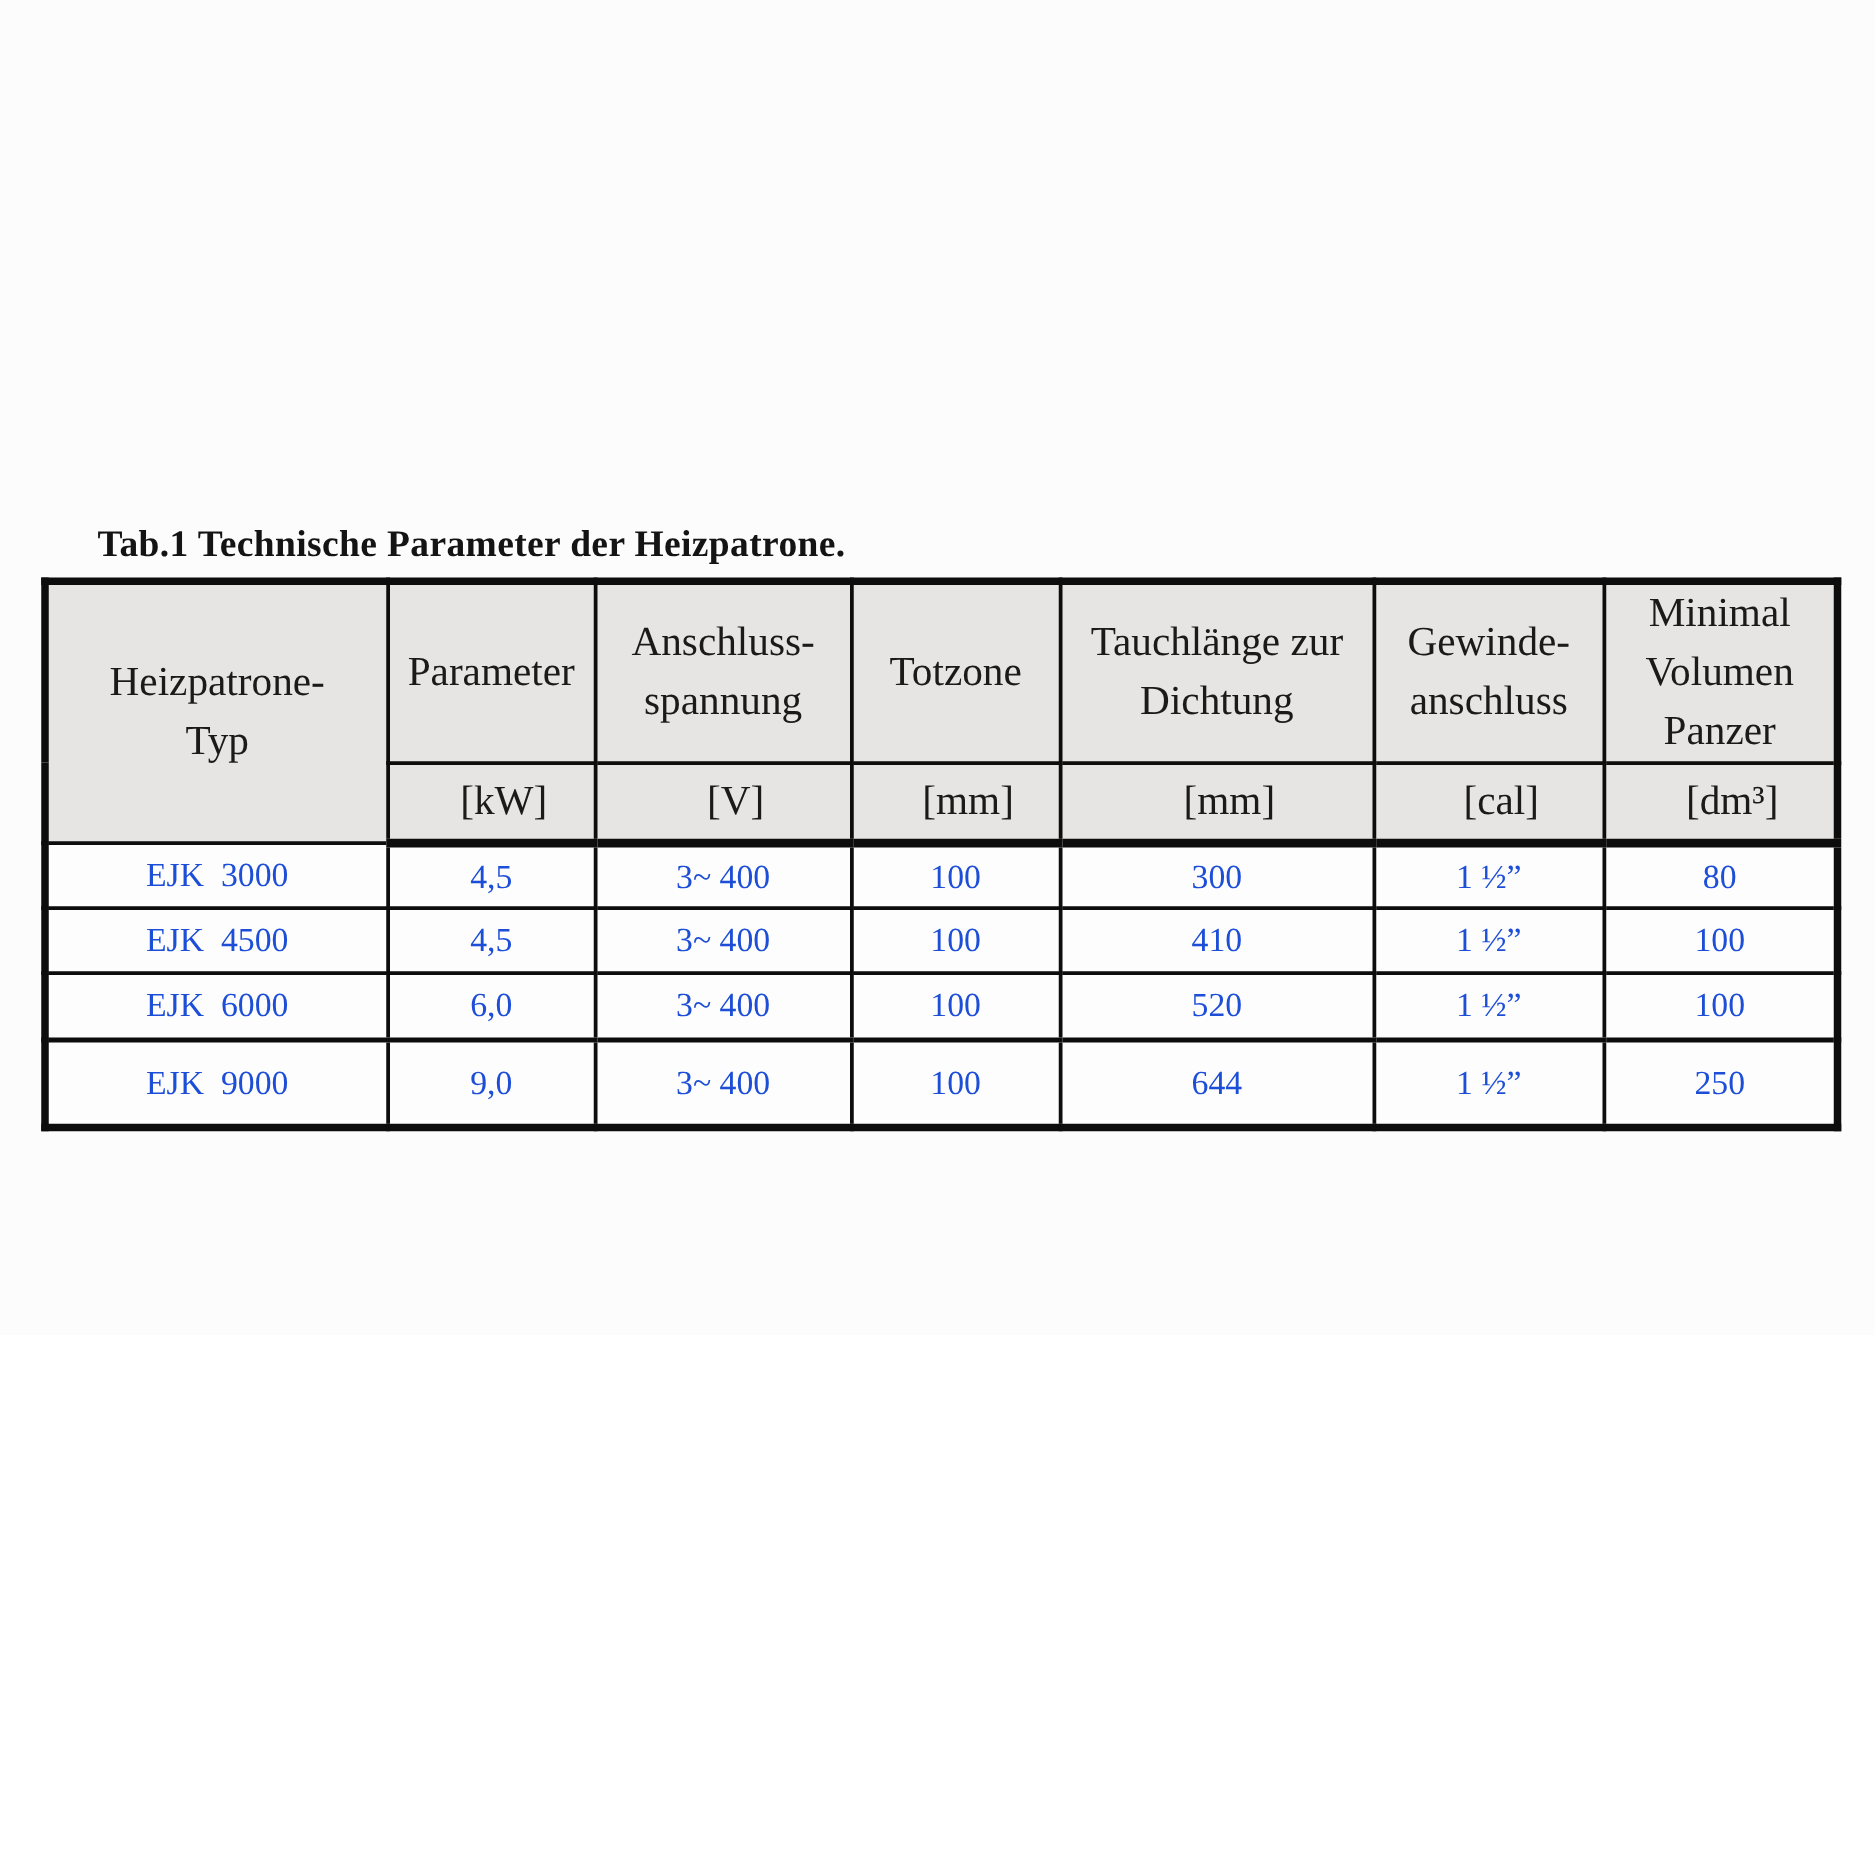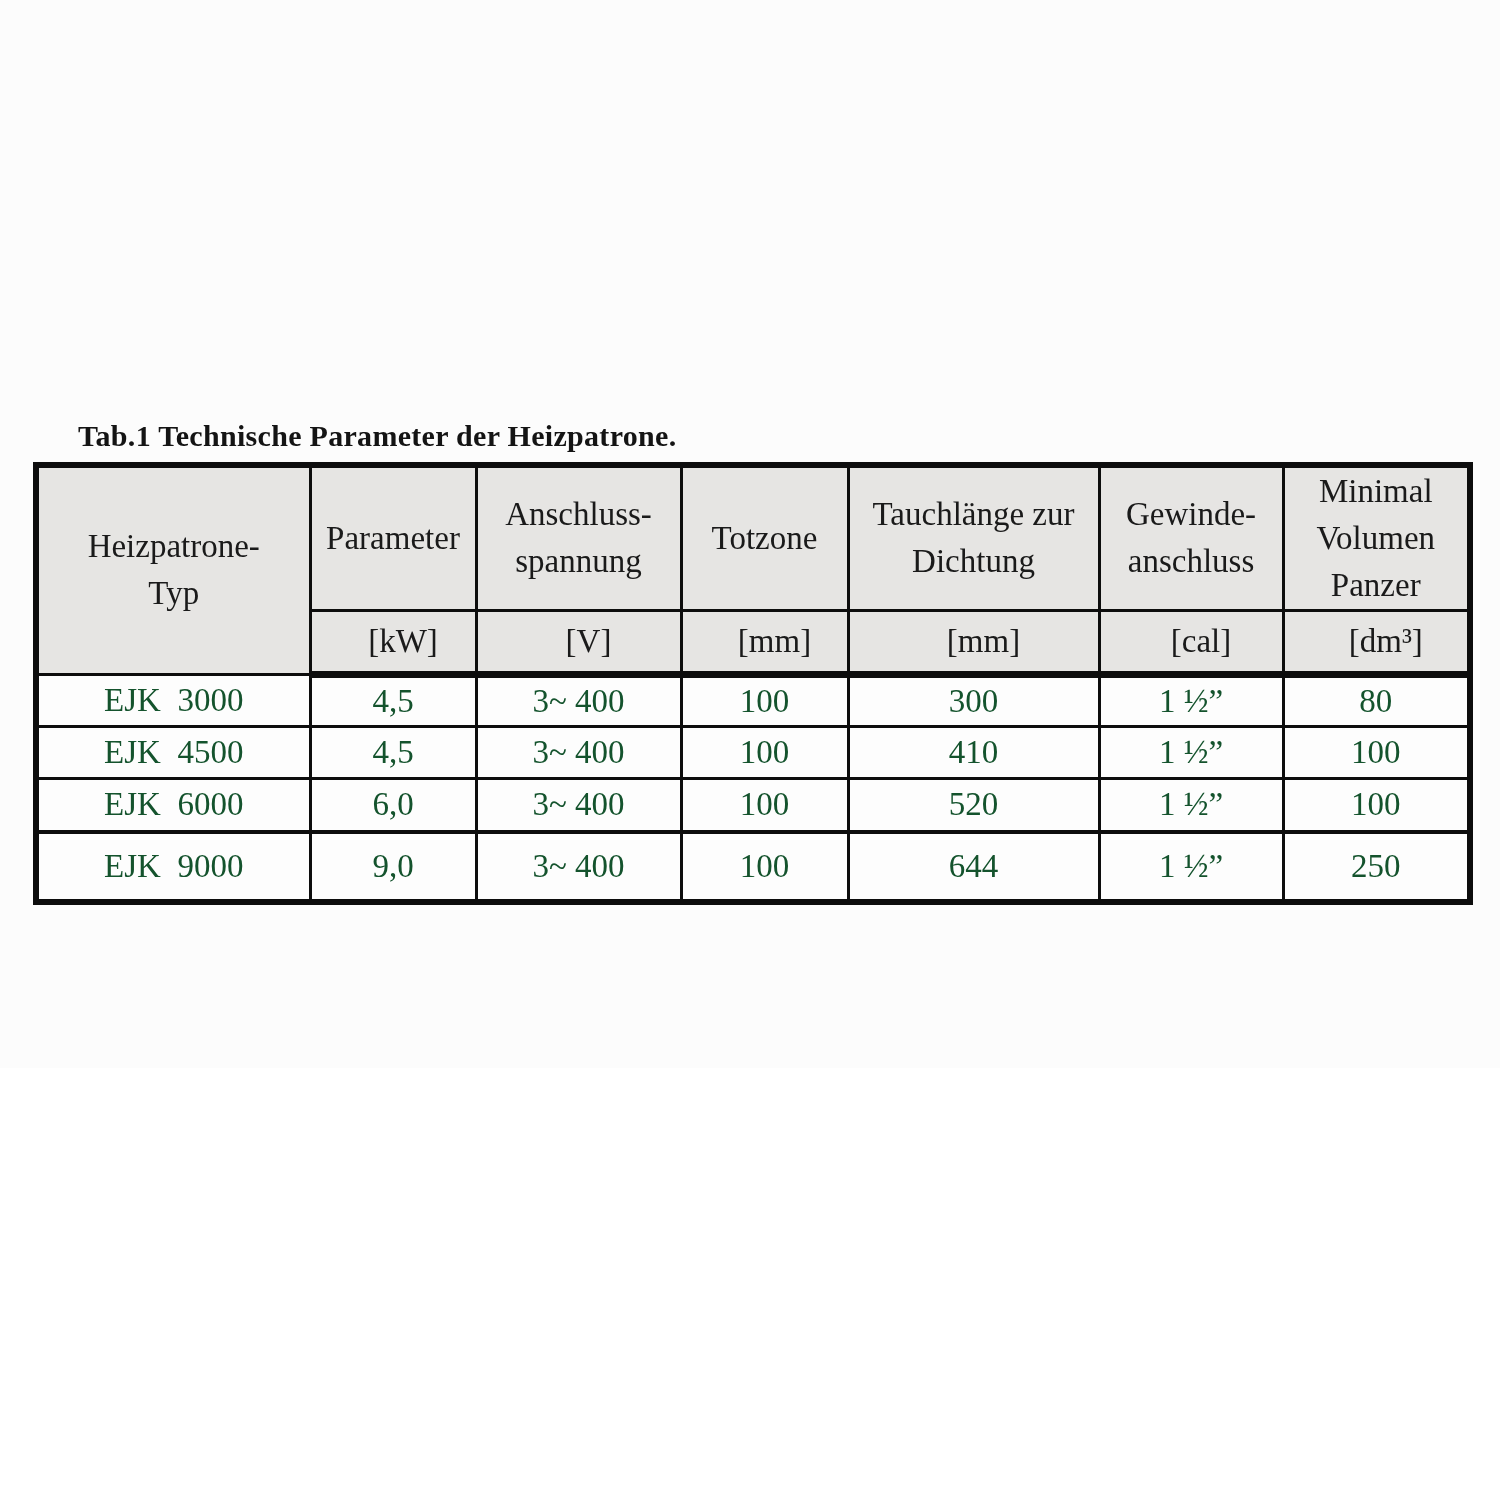--- a/index.html
+++ b/index.html
@@ -62,23 +62,23 @@
   
   tr.head-main th { border-bottom-width: 3px; }
   
   th.typ-head, td.typ-cell { border-right-width: 6px; }
   
   tbody tr { height: 52px; }
   tbody tr.row-2 { height: 54px; }
   tbody tr.row-2 td { border-bottom-width: 4px; }
   tbody tr.row-3 { height: 70px; }
   tbody td {
-    font-size: 33px;
+    font-size: 27px;
     background: #fdfdfd;
-    color: #14532d;
+    color: #1d4ed8;
   }
   td.typ-cell { white-space: pre-wrap; }
 </style>
 </head>
 <body>
 
 <div class="page">
 
   <div class="caption">Tab.1 Technische Parameter der Heizpatrone.</div>
 

